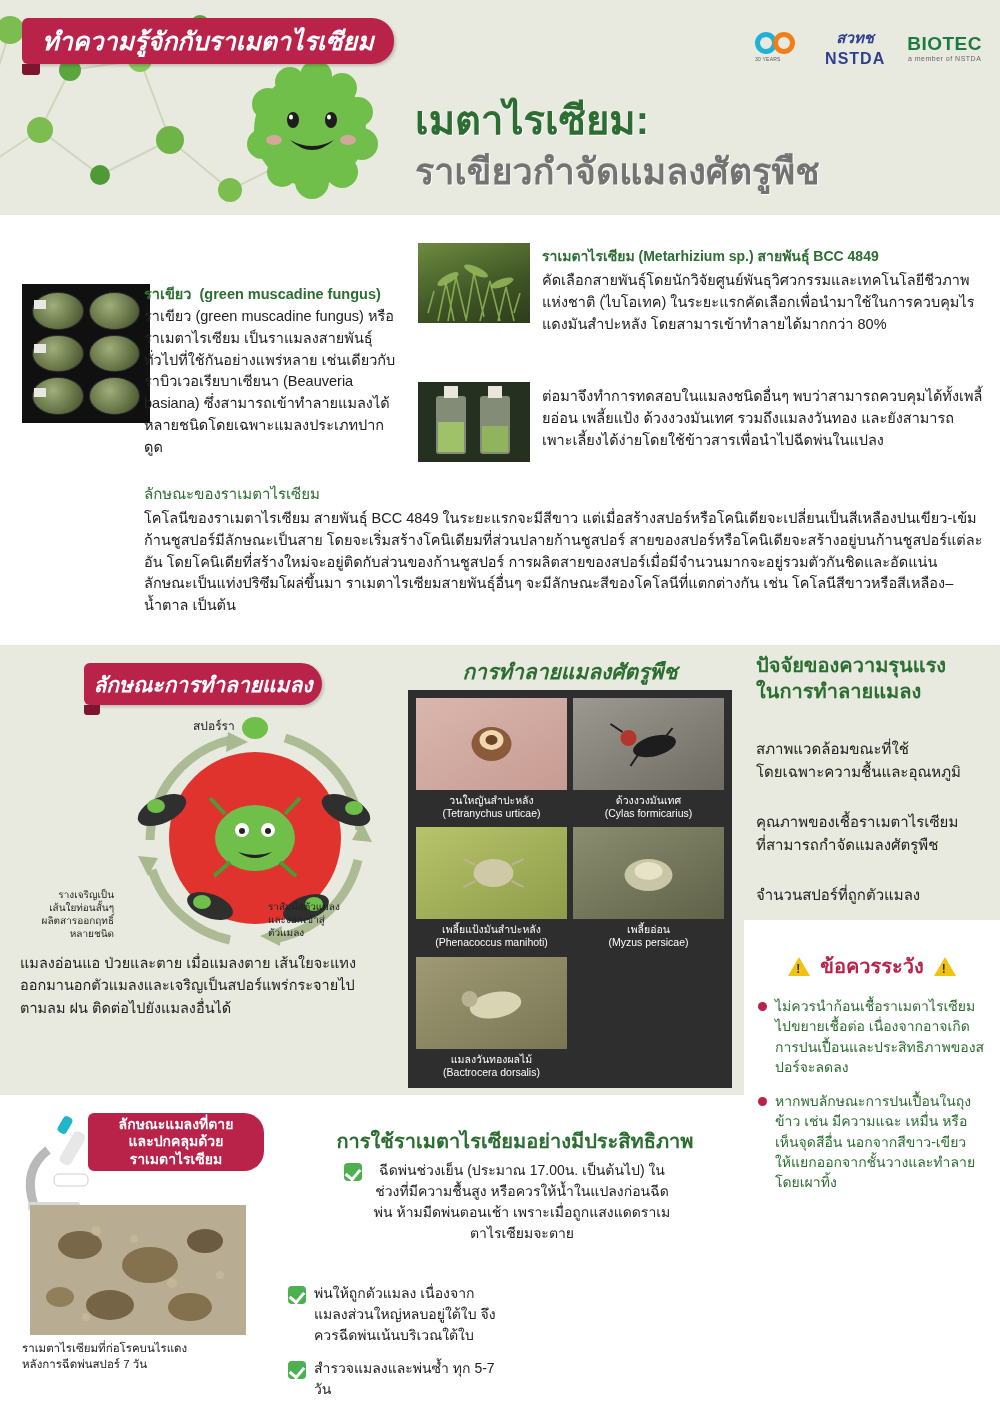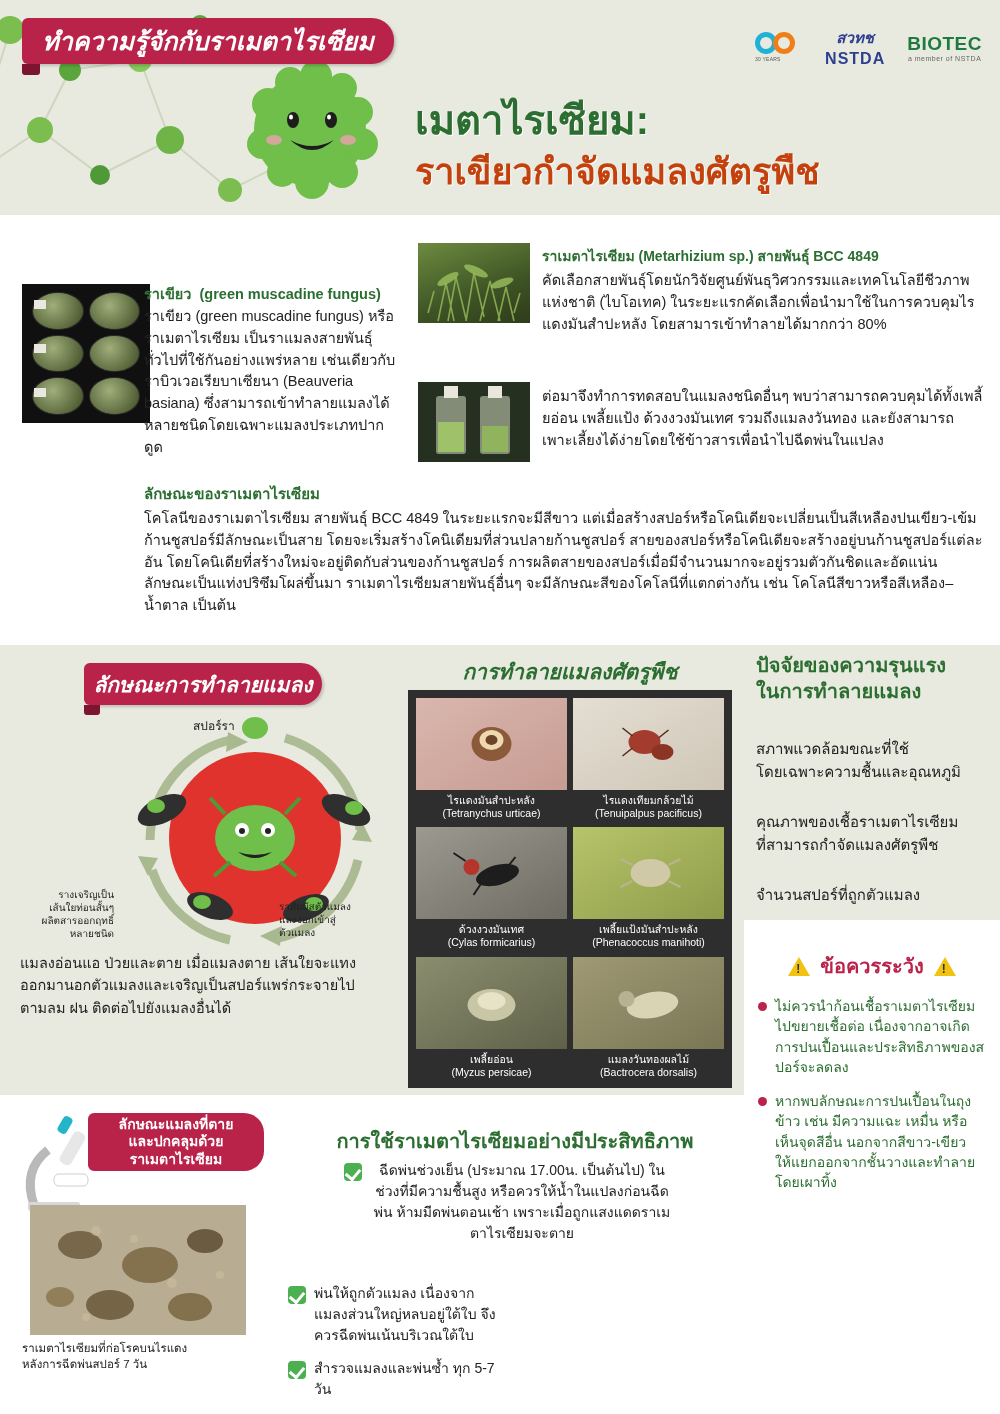--- a/index.html
+++ b/index.html
@@ -40,21 +40,21 @@
   .mascot {
     position: absolute; left: 238px; top: 52px; width: 145px; height: 150px;
   }
   .title-main {
     position: absolute; left: 415px; top: 88px;
     font-size: 40px; color: #2c6e31; font-weight: bold;
     text-shadow: 1px 1px 0 #ffffff;
   }
   .title-sub {
     position: absolute; left: 415px; top: 143px;
-    font-size: 36px; color: #c2410c; font-weight: bold;
+    font-size: 36px; color: #737373; font-weight: bold;
     text-shadow: 1px 1px 0 #ffffff;
   }
 
   
   .sec1 { position: absolute; left: 0; top: 215px; width: 1000px; height: 430px; background: #fff; }
   .ribbon {
     position: absolute;
     background: #b9234a;
     color: #fff;
     font-weight: bold;
@@ -279,21 +279,21 @@
         <rect x="26" y="4" width="14" height="12" fill="#e9e7dd"></rect>
         <rect x="62" y="14" width="30" height="58" rx="3" fill="#cfd8bd" opacity=".55"></rect>
         <rect x="64" y="44" width="26" height="26" fill="#8fb45d"></rect>
         <rect x="70" y="4" width="14" height="12" fill="#e9e7dd"></rect>
       </g>
     </svg>
   </div>
 
   <div class="txt" style="left:542px; top:386px; width:442px; font-size:14.5px;">ต่อมาจึงทำการทดสอบในแมลงชนิดอื่นๆ พบว่าสามารถควบคุมได้ทั้งเพลี้ยอ่อน เพลี้ยแป้ง ด้วงงวงมันเทศ รวมถึงแมลงวันทอง และยังสามารถเพาะเลี้ยงได้ง่ายโดยใช้ข้าวสารเพื่อนำไปฉีดพ่นในแปลง</div>
 
-  <div class="txt" style="left:144px; top:483px; font-size:15px; color:#2c6e31; font-weight:bold;">ลักษณะของราเมตาไรเซียม</div>
+  <div class="txt" style="left:144px; top:483px; font-size:15px; color:#2c6e31; font-weight:normal;">ลักษณะของราเมตาไรเซียม</div>
   <div class="txt" style="left:144px; top:508px; width:840px; font-size:14.5px;">โคโลนีของราเมตาไรเซียม สายพันธุ์ BCC 4849 ในระยะแรกจะมีสีขาว แต่เมื่อสร้างสปอร์หรือโคนิเดียจะเปลี่ยนเป็นสีเหลืองปนเขียว-เข้ม ก้านชูสปอร์มีลักษณะเป็นสาย  โดยจะเริ่มสร้างโคนิเดียมที่ส่วนปลายก้านชูสปอร์  สายของสปอร์หรือโคนิเดียจะสร้างอยู่บนก้านชูสปอร์แต่ละอัน  โดยโคนิเดียที่สร้างใหม่จะอยู่ติดกับส่วนของก้านชูสปอร์  การผลิตสายของสปอร์เมื่อมีจำนวนมากจะอยู่รวมตัวกันชิดและอัดแน่น  ลักษณะเป็นแท่งปริซึมโผล่ขึ้นมา  ราเมตาไรเซียมสายพันธุ์อื่นๆ จะมีลักษณะสีของโคโลนีที่แตกต่างกัน  เช่น  โคโลนีสีขาวหรือสีเหลือง–น้ำตาล เป็นต้น</div>
 
   <div class="sec2"></div>
   <div class="sec2-bottom-white"></div>
   <div class="sec2-inner-white"></div>
 
   <div class="ribbon r2">
     <span>ลักษณะการทำลายแมลง</span>
   </div>
   <div class="r2-notch"></div>
@@ -340,55 +340,40 @@
         <g stroke="#4f9a37" stroke-width="4" fill="none">
           <path d="M115 104 L100 88 M175 104 L190 88 M120 152 L104 166 M170 152 L186 166"></path>
         </g>
       </g>
     </svg>
   </div>
   <div class="ann" style="left:14px; top:888px; width:100px; white-space:pre-line;text-align:right;">รางเจริญเป็น
 เส้นใยท่อนสั้นๆ
 ผลิตสารออกฤทธิ์
 หลายชนิด</div>
-  <div class="ann" style="left:268px; top:900px; width:96px; white-space:pre-line;margin-left:11px;">ราสัมผัสตัวแมลง
+  <div class="ann" style="left:268px; top:900px; width:96px; white-space:pre-line;">ราสัมผัสตัวแมลง
 และงอกเข้าสู่
 ตัวแมลง</div>
 
   <div class="lead-text">แมลงอ่อนแอ ป่วยและตาย เมื่อแมลงตาย เส้นใยจะแทงออกมานอกตัวแมลงและเจริญเป็นสปอร์แพร่กระจายไปตามลม ฝน ติดต่อไปยังแมลงอื่นได้</div>
 
   <div class="mid-title">การทำลายแมลงศัตรูพืช</div>
   <div class="mid-photos">
     <div class="mp-grid">
       <div class="mp-cell">
         <div class="mp-img" style="background:linear-gradient(150deg,#d9b7ae,#c79b92);">
           <svg viewBox="0 0 100 92" style="width:100%;height:100%;">
               <ellipse cx="50" cy="46" rx="20" ry="17" fill="#8a5a3a"></ellipse>
               <ellipse cx="50" cy="42" rx="12" ry="10" fill="#f0d9b0"></ellipse>
               <ellipse cx="50" cy="42" rx="6" ry="5" fill="#6b4326"></ellipse>
             </svg>
         </div>
         <div class="mp-cap">
-          <span>ไรแดงมันสำปะหลัง</span><br>
+          <span>วนใหญันสำปะหลัง</span><br>
           <span>(Tetranychus urticae)</span>
-        </div>
-      </div>
-      <div class="mp-cell">
-        <div class="mp-img" style="background:linear-gradient(150deg,#e4ded3,#cfc6b6);">
-          <svg viewBox="0 0 100 92" style="width:100%;height:100%;">
-              <ellipse cx="46" cy="44" rx="16" ry="12" fill="#a33c2c"></ellipse>
-              <ellipse cx="64" cy="54" rx="11" ry="8" fill="#8d3525"></ellipse>
-              <g stroke="#5a2a1c" stroke-width="1.6">
-                <path d="M34 38 L24 30 M34 50 L24 58 M60 40 L70 32"></path>
-              </g>
-            </svg>
-        </div>
-        <div class="mp-cap">
-          <span>ไรแดงเทียมกล้วยไม้</span><br>
-          <span>(Tenuipalpus pacificus)</span>
         </div>
       </div>
       <div class="mp-cell">
         <div class="mp-img" style="background:linear-gradient(150deg,#9c9a90,#6e6c62);">
           <svg viewBox="0 0 100 92" style="width:100%;height:100%;">
               <ellipse cx="56" cy="48" rx="22" ry="10" fill="#1d1d1d" transform="rotate(-15 56 48)"></ellipse>
               <circle cx="30" cy="40" r="8" fill="#b5342c"></circle>
               <g stroke="#1d1d1d" stroke-width="2">
                 <path d="M24 34 L12 26 M40 56 L32 68 M66 40 L74 30"></path>
               </g>

